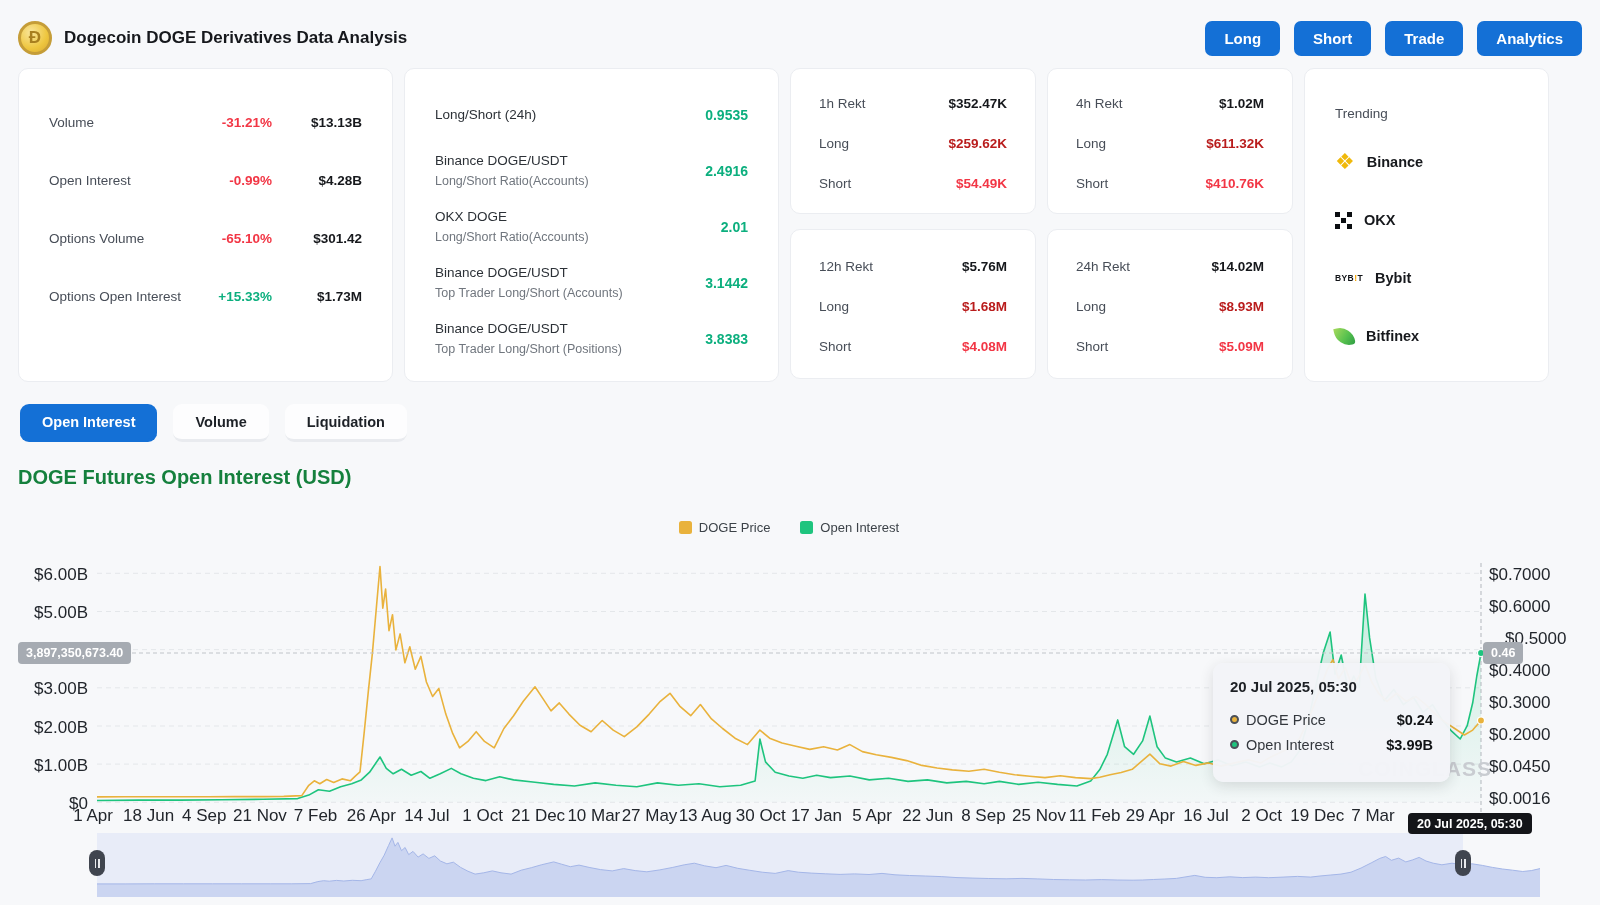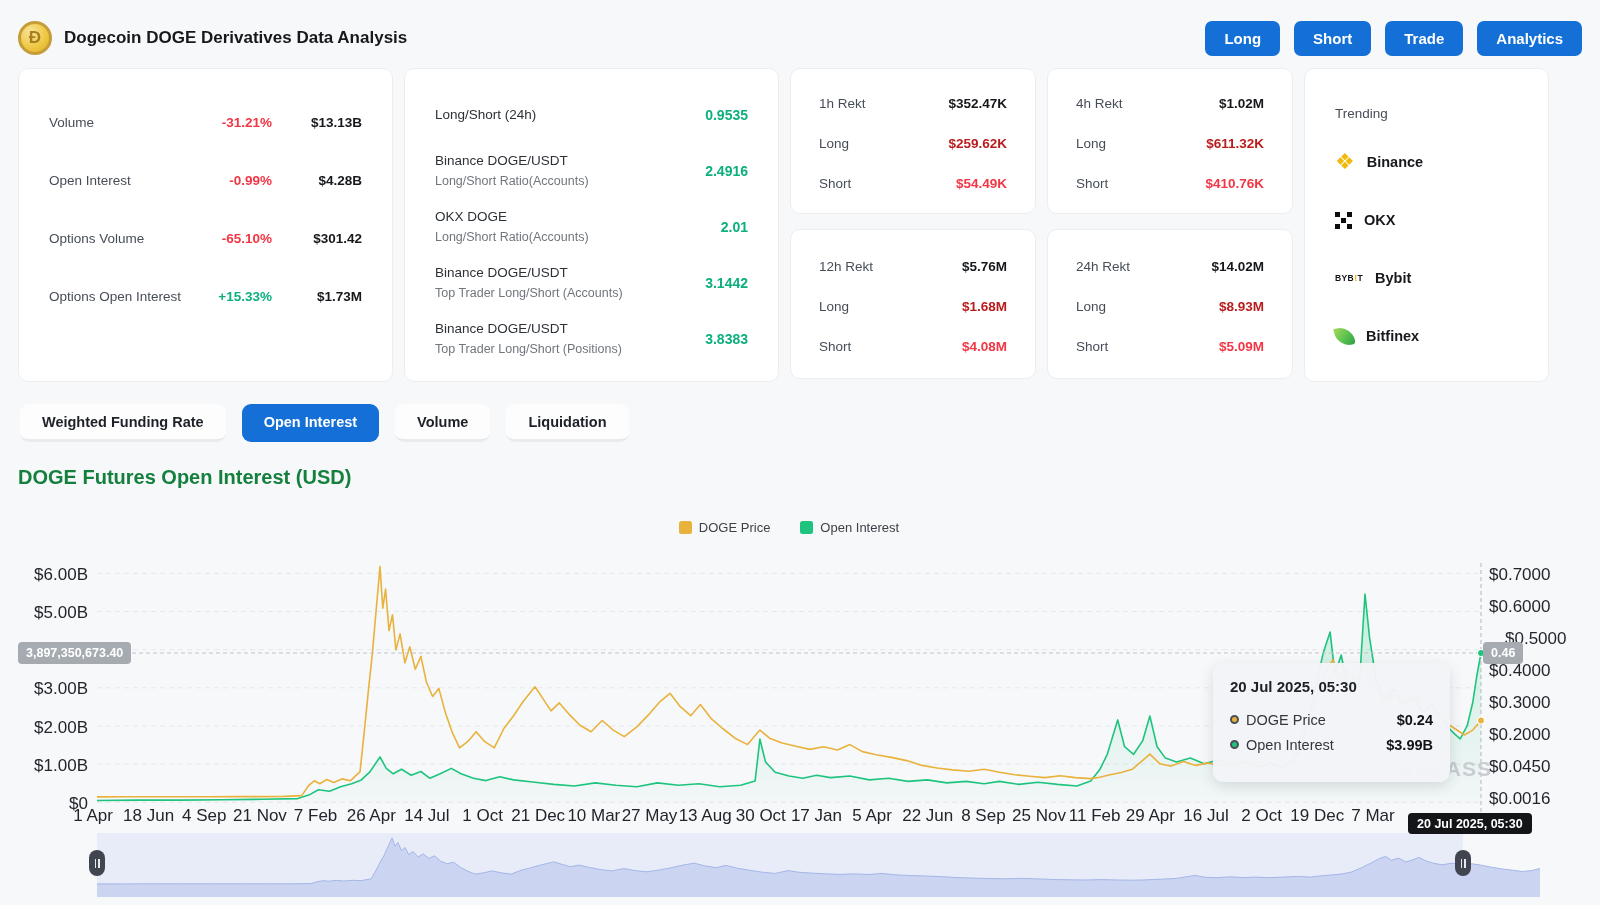--- a/index.html
+++ b/index.html
@@ -243,21 +243,20 @@
     <span class="bybit-ic">BYB<b>!</b>T</span>
     <span class="ename">Bybit</span>
   </div>
   <div class="trow">
     <span class="leaf"></span>
     <span class="ename">Bitfinex</span>
   </div>
 </div>
 
 <div class="tabs">
-  <button class="tab">Weighted Funding Rate</button>
   <button class="tab active">Open Interest</button>
   <button class="tab">Volume</button>
   <button class="tab">Liquidation</button>
 </div>
 
 <div class="chart-title">DOGE Futures Open Interest (USD)</div>
 
 <div class="legend">
   <div class="litem">
     <span class="lsq" style="background:#e9b23c"></span>

